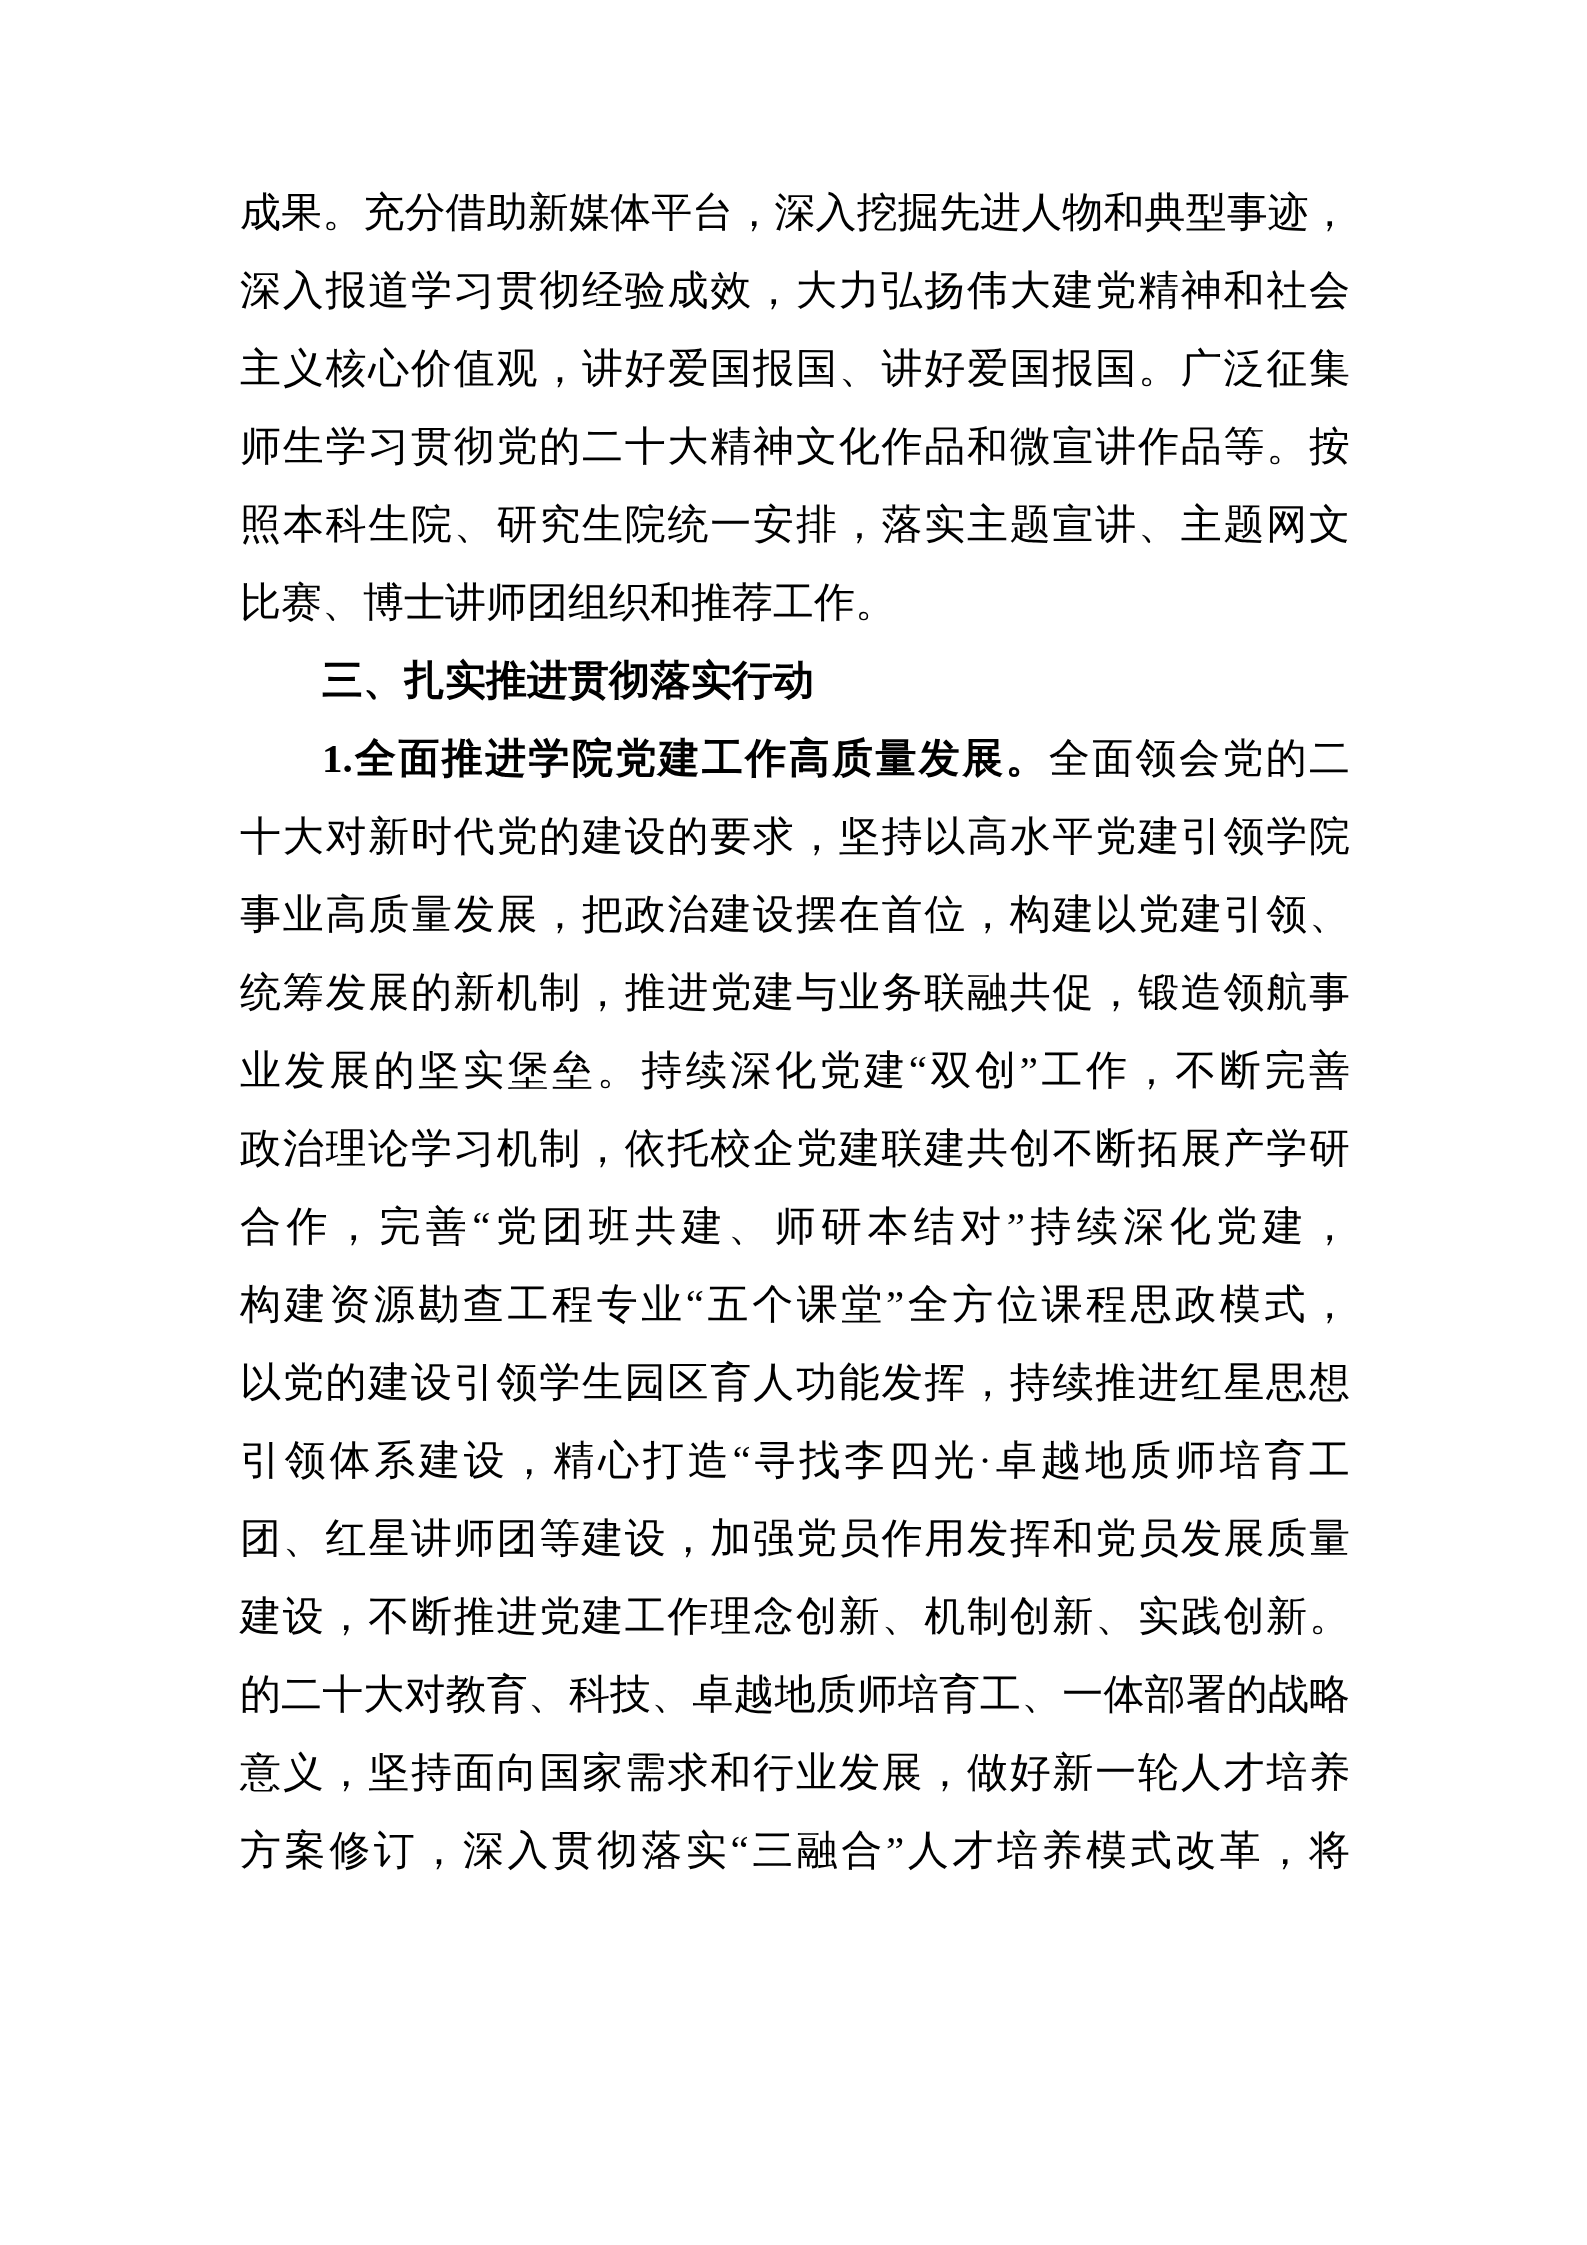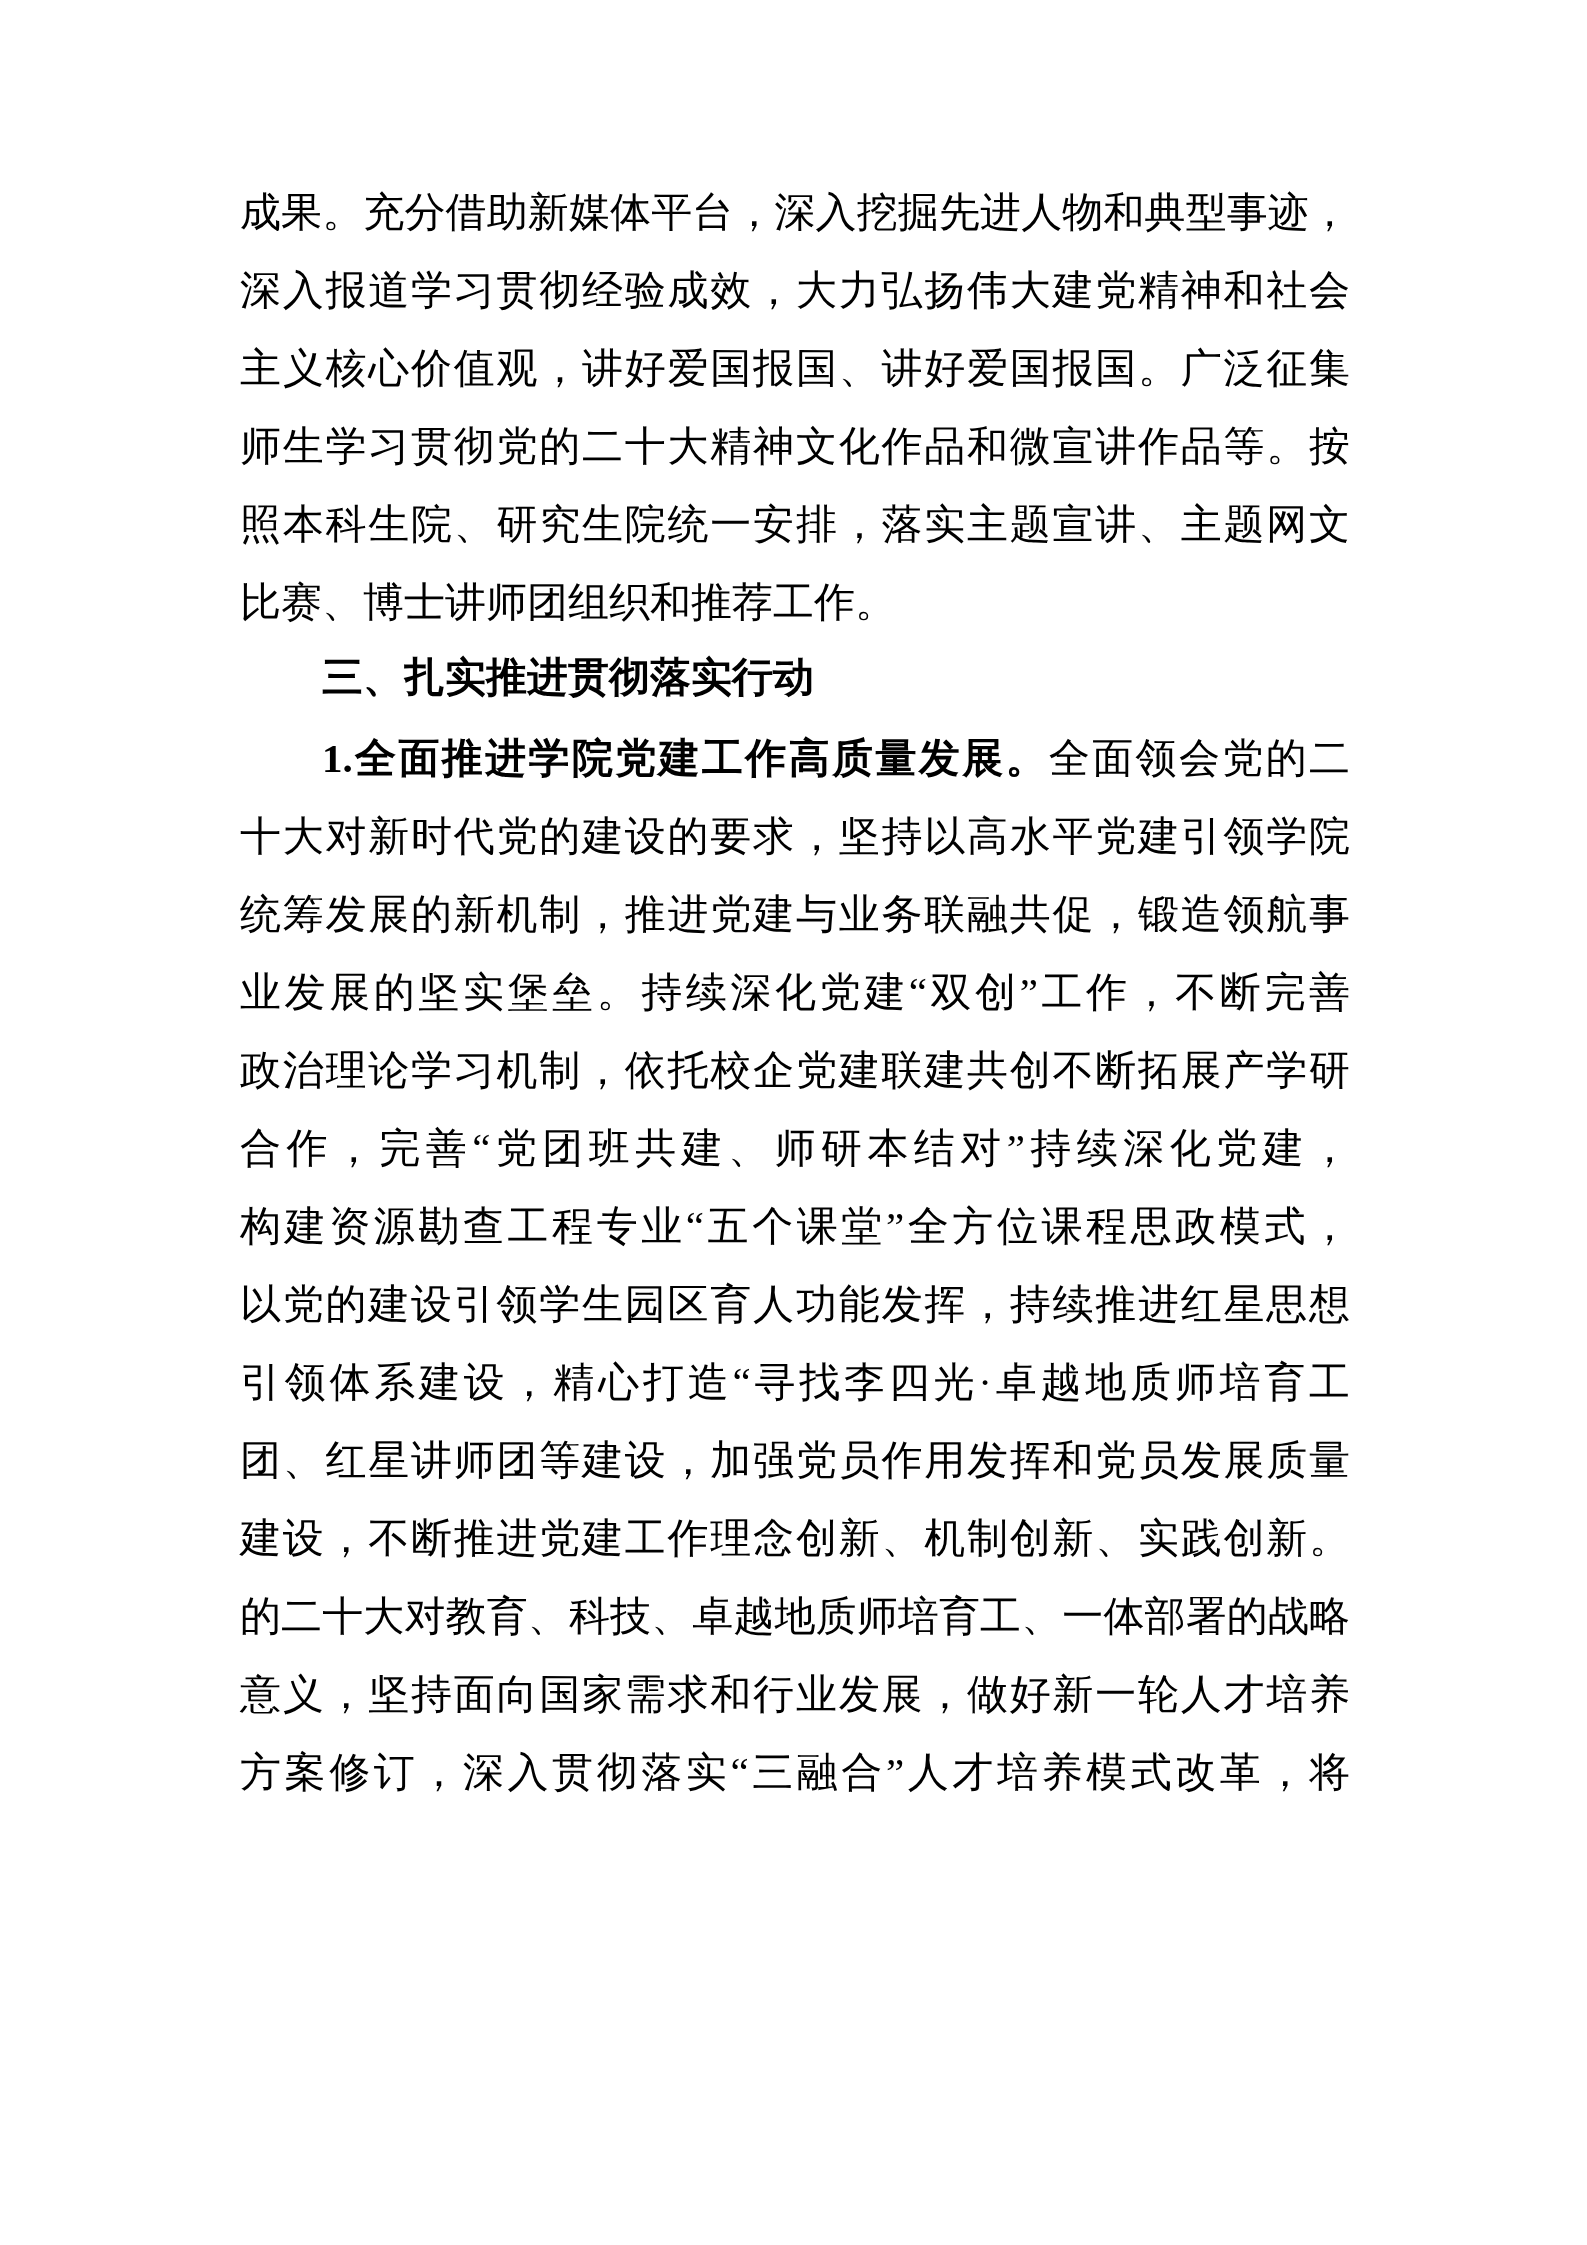--- a/index.html
+++ b/index.html
@@ -32,41 +32,42 @@
     text-justify: inter-character;
   }
   .line.align-left {
     text-align: center;
     text-align-last: left;
   }
   .line.indent {
     text-indent: 82px;
   }
   .line.heading {
-    font-family: Liberation Mono, monospace;
+    font-family: Liberation Sans, sans-serif;
     font-weight: 700;
   }
   .seg.bold {
     font-weight: 700;
   }
 </style>
 </head>
 <body>
 
 <div class="page">
   <div class="text-block" style="color: rgb(0, 0, 0);">
       <div class="line"><span class="seg">成果。充分借助新媒体平台，深入挖掘先进人物和典型事迹，</span></div>
       <div class="line"><span class="seg">深入报道学习贯彻经验成效，大力弘扬伟大建党精神和社会</span></div>
       <div class="line"><span class="seg">主义核心价值观，讲好爱国报国、讲好爱国报国。广泛征集</span></div>
       <div class="line"><span class="seg">师生学习贯彻党的二十大精神文化作品和微宣讲作品等。按</span></div>
       <div class="line"><span class="seg">照本科生院、研究生院统一安排，落实主题宣讲、主题网文</span></div>
       <div class="line align-left"><span class="seg">比赛、博士讲师团组织和推荐工作。</span></div>
       <div class="line align-left indent heading"><span class="seg bold">三、扎实推进贯彻落实行动</span></div>
       <div class="line indent"><span class="seg bold">1.全面推进学院党建工作高质量发展。</span><span class="seg">全面领会党的二</span></div>
       <div class="line"><span class="seg">十大对新时代党的建设的要求，坚持以高水平党建引领学院</span></div>
+      <div class="line"><span class="seg">事业高质量发展，把政治建设摆在首位，构建以党建引领、</span></div>
       <div class="line"><span class="seg">统筹发展的新机制，推进党建与业务联融共促，锻造领航事</span></div>
       <div class="line"><span class="seg">业发展的坚实堡垒。持续深化党建“双创”工作，不断完善</span></div>
       <div class="line"><span class="seg">政治理论学习机制，依托校企党建联建共创不断拓展产学研</span></div>
       <div class="line"><span class="seg">合作，完善“党团班共建、师研本结对”持续深化党建，</span></div>
       <div class="line"><span class="seg">构建资源勘查工程专业“五个课堂”全方位课程思政模式，</span></div>
       <div class="line"><span class="seg">以党的建设引领学生园区育人功能发挥，持续推进红星思想</span></div>
       <div class="line"><span class="seg">引领体系建设，精心打造“寻找李四光·卓越地质师培育工</span></div>
       <div class="line"><span class="seg">团、红星讲师团等建设，加强党员作用发挥和党员发展质量</span></div>
       <div class="line"><span class="seg">建设，不断推进党建工作理念创新、机制创新、实践创新。</span></div>
       <div class="line"><span class="seg">的二十大对教育、科技、卓越地质师培育工、一体部署的战略</span></div>

